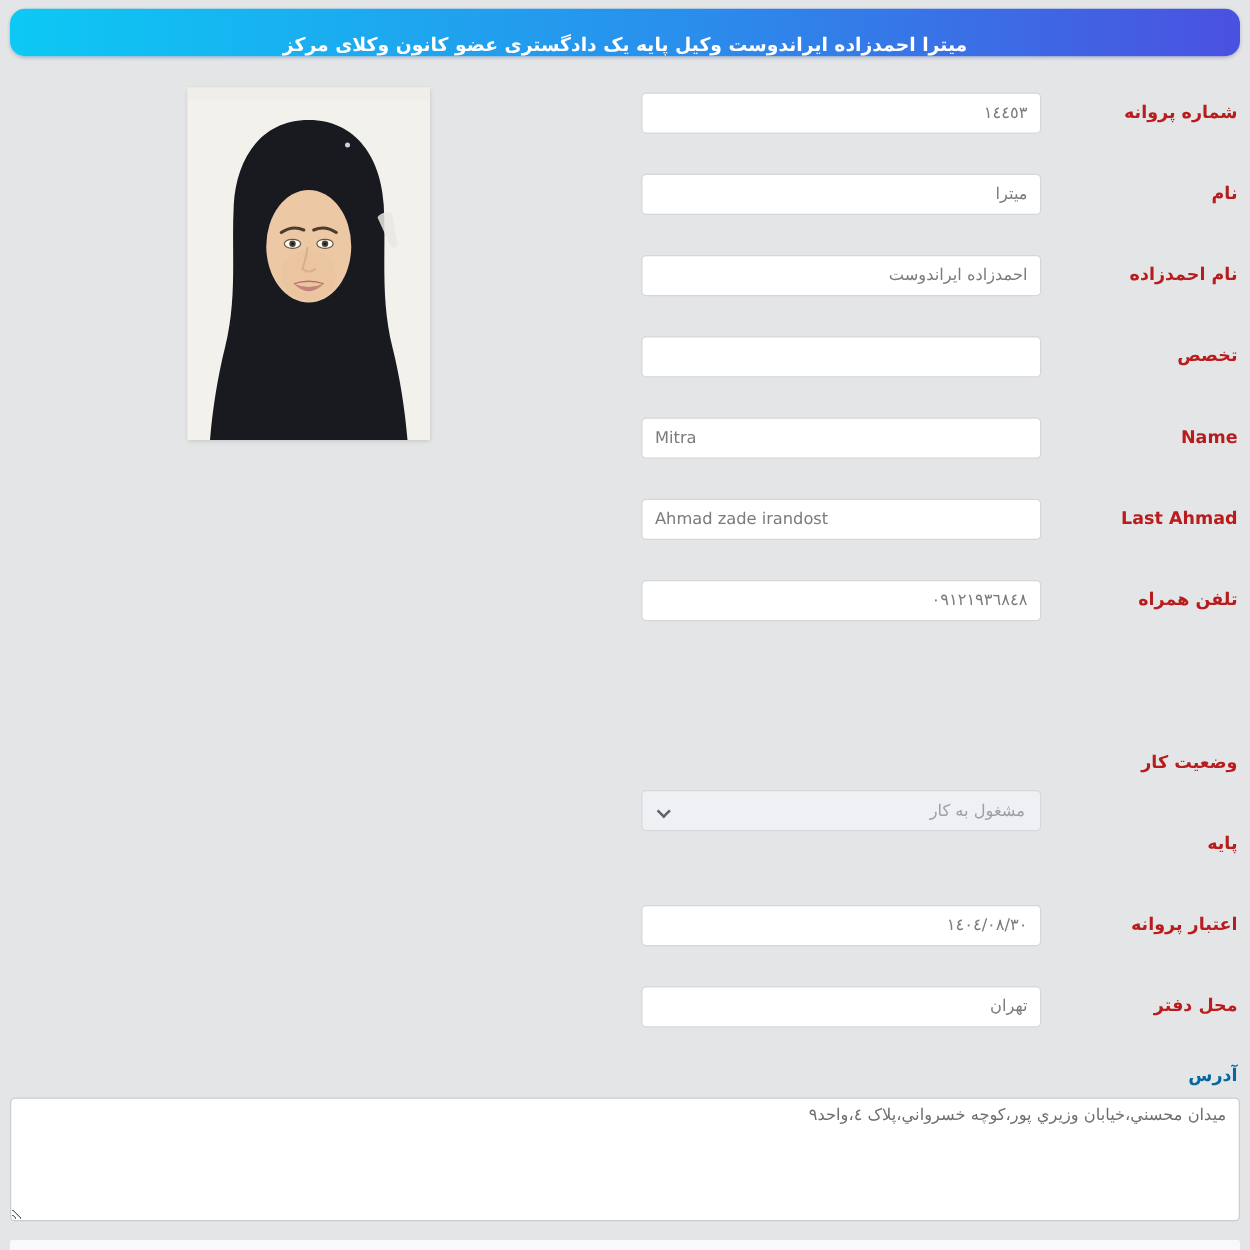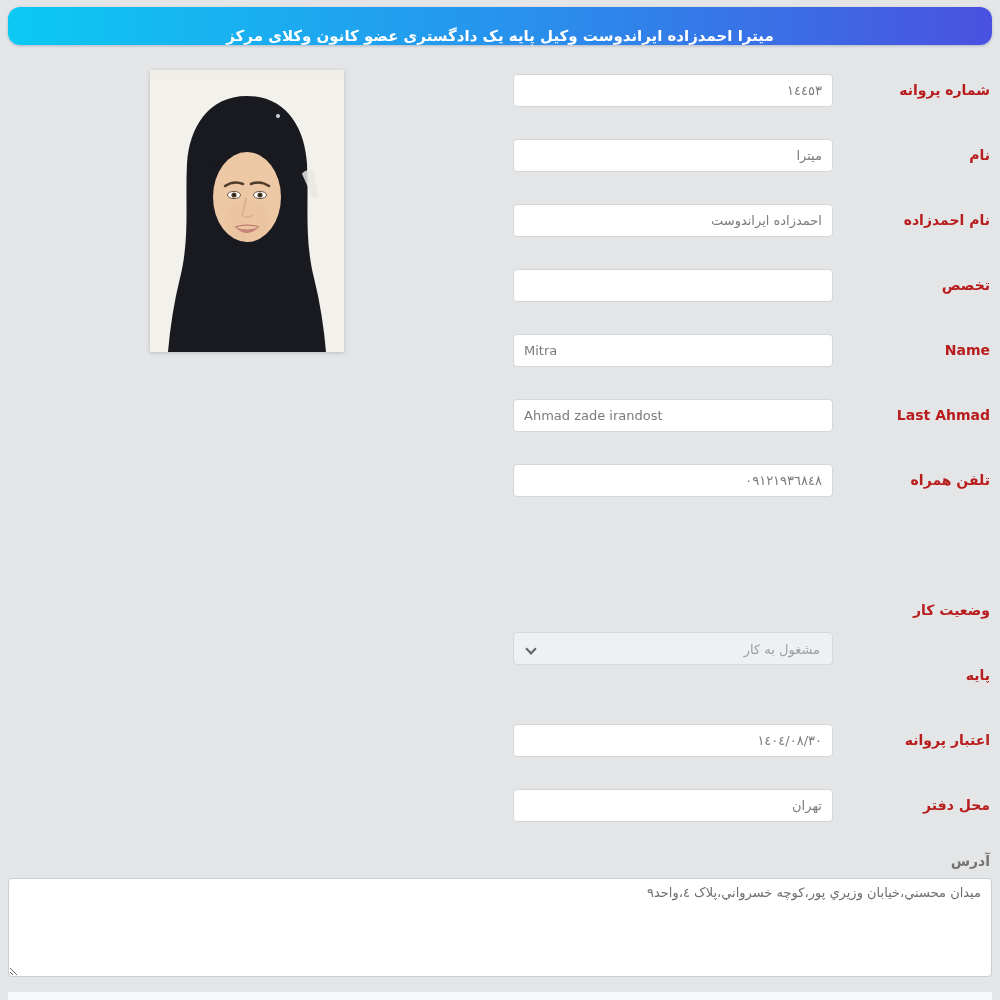--- a/index.html
+++ b/index.html
@@ -98,21 +98,21 @@
     border-left: 2px solid #5f6266;
     border-bottom: 2px solid #5f6266;
     transform: rotate(-45deg);
   }
 
   
   .addr-label {
     position: absolute; right: 10px; top: 851px;
     height: 20px; line-height: 20px;
     font-size: 14px; font-weight: bold;
-    color: #737373; direction: rtl; margin-left: 19px;
+    color: #0369a1; direction: rtl; margin-left: 19px;
   }
   .addr-textarea {
     position: absolute; left: 8px; top: 878px;
     width: 984px; height: 99px;
     box-sizing: border-box;
     border: 1px solid #c9ccd0;
     border-radius: 4px;
     background: #ffffff;
     padding: 6px 10px;
     font-family: "DejaVu Sans", "Liberation Sans", sans-serif;

